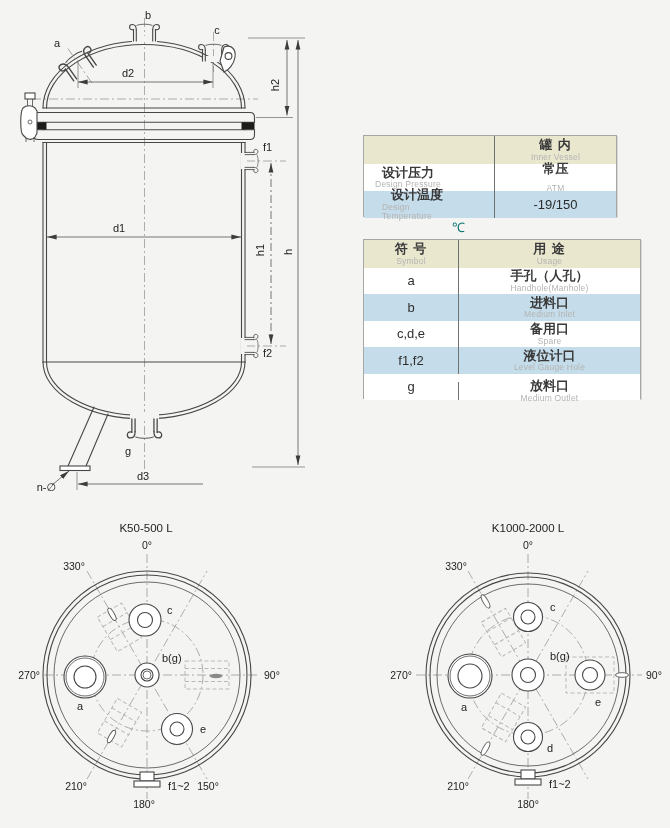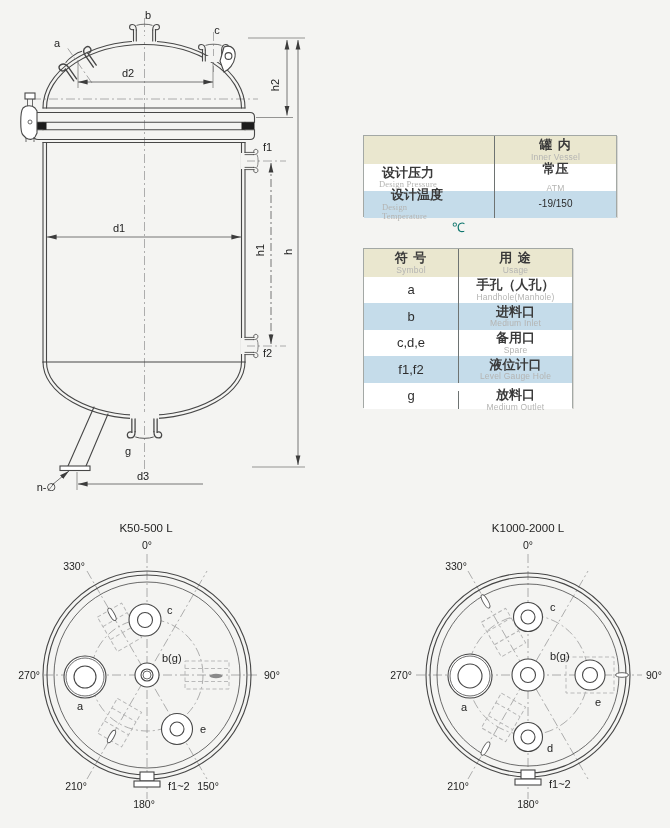--- a/index.html
+++ b/index.html
@@ -26,22 +26,22 @@
        display:flex;flex-direction:column;box-shadow:1px 1px 0 #d8d8d4;}
   .trow{display:flex;flex:0 0 auto;}
   .beige{background:#eae7cf;}
   .blue{background:#c5dcea;}
   .white{background:#ffffff;}
   .cell{display:flex;flex-direction:column;justify-content:center;align-items:center;box-sizing:border-box;line-height:1.05;}
   .vdiv{border-left:1.5px solid #6e7372;}
   .zh{font-size:13px;font-weight:700;color:#3a3a3a;letter-spacing:1px;}
   .en{font-size:8.5px;color:#b4b4b2;margin-top:1px;letter-spacing:0.2px;}
   .sym{font-size:13px;color:#2e2e2e;}
-  .val{font-size:10px;color:#2b2b2b;}
-  .unitwrap{display:flex;flex-direction:row;align-items:center;width:100%;height:100%;font-family:Liberation Serif, serif;}
+  .val{font-size:13px;color:#2b2b2b;}
+  .unitwrap{display:flex;flex-direction:row;align-items:center;width:100%;height:100%;}
   .lblblock{flex:1;display:flex;flex-direction:column;justify-content:center;align-items:center;line-height:1.05;}
   .unit{width:42px;font-size:13px;color:#0f766e;text-align:left;margin-top:46px;}
 </style>
 </head>
 <body>
 
 <div class="canvas">
 
   <svg style="left:0;top:0" width="340" height="516" viewBox="0 0 340 516">
     <defs>
@@ -186,21 +186,21 @@
           </div>
           <div class="unit">℃</div>
         </div>
       </div>
       <div class="cell vdiv" style="flex:1;">
         <div class="val">-19/150</div>
       </div>
     </div>
   </div>
 
-  <div class="tbl" style="left:363px;top:248px;width:210px;height:160px;">
+  <div class="tbl" style="left:363px;top:239px;width:278px;height:160px;">
     <div class="trow beige" style="height:28px;">
       <div class="cell" style="width:94px;">
         <div class="zh">符 号</div>
         <div class="en">Symbol</div>
       </div>
       <div class="cell vdiv" style="flex:1;align-items:center;">
         <div class="zh">用 途</div>
         <div class="en">Usage</div>
       </div>
     </div>

